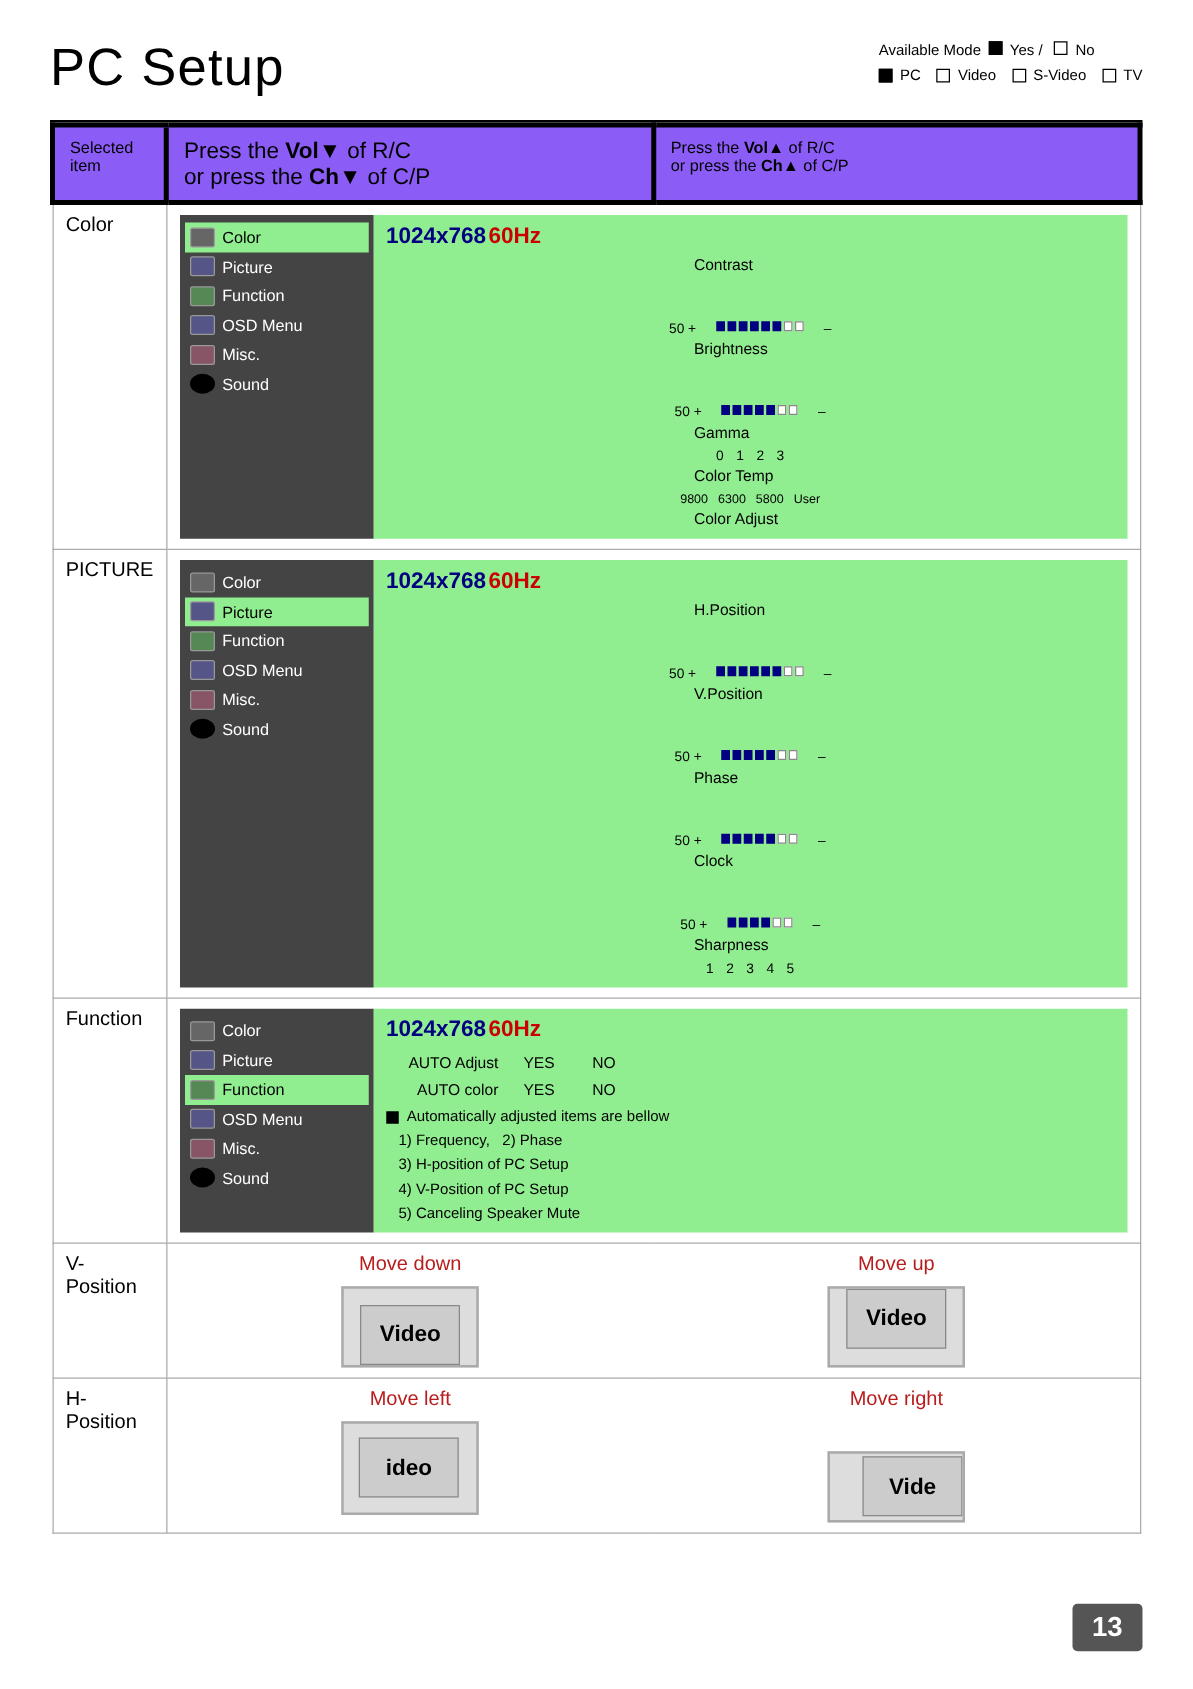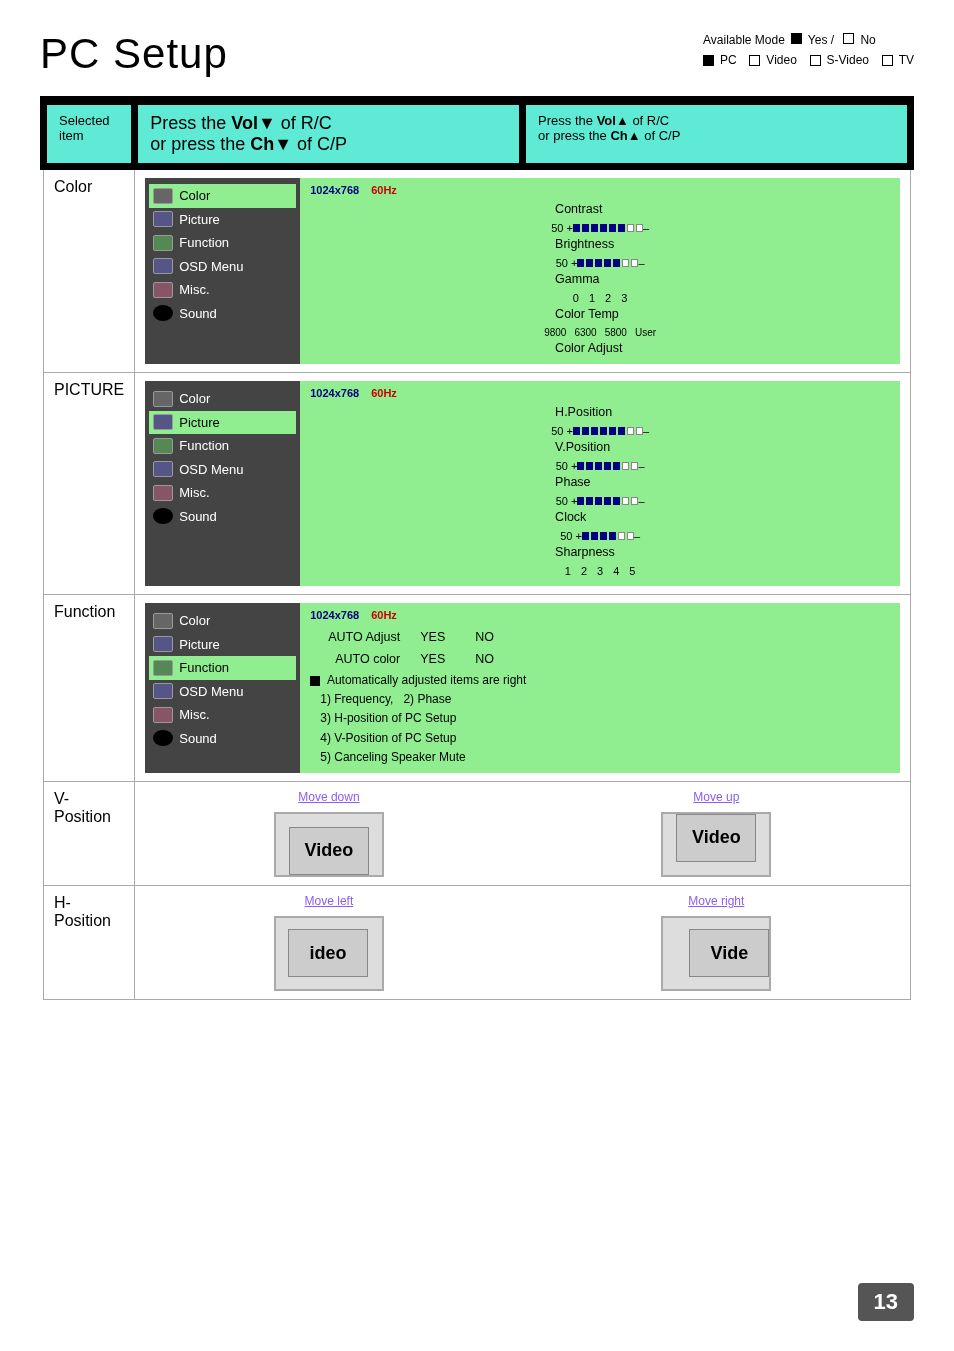--- a/index.html
+++ b/index.html
@@ -69,23 +69,23 @@
       font-size: 16px;
       font-weight: normal;
       vertical-align: middle;
     }
     .row-content {
       padding: 0;
     }
 
     
     .header-row td {
-      background: #5eead4;
+      background: #8b5cf6;
       font-size: 13px;
-      border: 7px solid #000000;
+      border: 4px solid #000000;
       padding: 8px 12px;
     }
     .header-row .label-cell {
       width: 110px;
       border-right: 1px solid #aaa;
     }
 
     
     .osd-panel {
       display: flex;
@@ -119,47 +119,48 @@
       display: inline-block;
       flex-shrink: 0;
     }
 
     .osd-right {
       background: #90ee90;
       flex: 1;
       padding: 6px 10px;
     }
     .osd-resolution {
-      font-size: 11px;
+      font-size: 18px;
       font-weight: bold;
       color: #000080;
       margin-bottom: 6px;
       display: flex;
-      gap: 12px;
+      gap: 2px;
     }
     .osd-resolution span:last-child {
       color: #cc0000;
     }
     .osd-settings-row {
       display: flex;
       align-items: center;
       font-size: 12.5px;
       margin-bottom: 3px;
       gap: 6px;
       flex-direction: column;
     }
     .osd-settings-row .setting-name {
       width: 90px;
       font-weight: normal;
     }
     .osd-bar-container {
       display: flex;
-      align-items: center;
-      gap: 0;
+      align-items: flex-start;
+      gap: 16px;
       font-size: 11px;
+      margin-top: 32px;
     }
     .osd-bar {
       display: flex;
       align-items: center;
       gap: 2px;
     }
     .bar-seg {
       display: inline-block;
       width: 7px;
       height: 8px;
@@ -210,24 +211,23 @@
       width: 100%;
     }
     .position-half {
       flex: 1;
       padding: 8px 12px;
       display: flex;
       flex-direction: column;
       align-items: center;
     }
     .position-label {
-      font-size: 12px;
+      font-size: 16px;
       margin-bottom: 8px;
-      color: #8b5cf6;
-      text-decoration: underline;
+      color: #b91c1c;
     }
     .video-box {
       border: 2px solid #aaa;
       width: 110px;
       height: 65px;
       display: flex;
       align-items: center;
       justify-content: center;
       background: #ddd;
       position: relative;
@@ -588,21 +588,21 @@
             <div class="func-row">
               <span class="func-label">AUTO color</span>
               <div class="func-value">
                 <span>YES</span>
                 <span>NO</span>
               </div>
             </div>
             <div class="bullet-list">
               <div>
                 <span class="bullet-filled"></span>
-                <span>Automatically adjusted items are right</span>
+                <span>Automatically adjusted items are bellow</span>
               </div>
               <div>&nbsp;&nbsp;&nbsp;1) Frequency,&nbsp;&nbsp;&nbsp;2) Phase</div>
               <div>&nbsp;&nbsp;&nbsp;3) H-position of PC Setup</div>
               <div>&nbsp;&nbsp;&nbsp;4) V-Position of PC Setup</div>
               <div>&nbsp;&nbsp;&nbsp;5) Canceling Speaker Mute</div>
             </div>
           </div>
         </div>
       </div>
     </td>
@@ -639,21 +639,21 @@
         <div class="position-half hpos-left">
           <div class="position-label">Move left</div>
           <div class="video-box" style="height:75px;">
             <div class="video-box-inner">
               <span>ideo</span>
             </div>
           </div>
         </div>
         <div class="position-half hpos-right">
           <div class="position-label">Move right</div>
-          <div class="video-box" style="height:75px;">
+          <div class="video-box" style="height:57px;margin-top:24px;">
             <div class="video-box-inner">
               <span>Vide</span>
             </div>
           </div>
         </div>
       </div>
     </td>
   </tr>
 
 </tbody>

